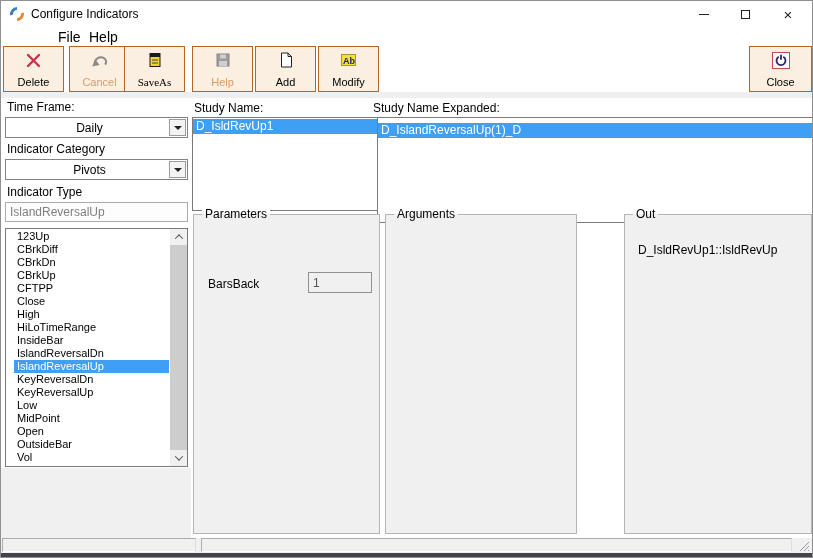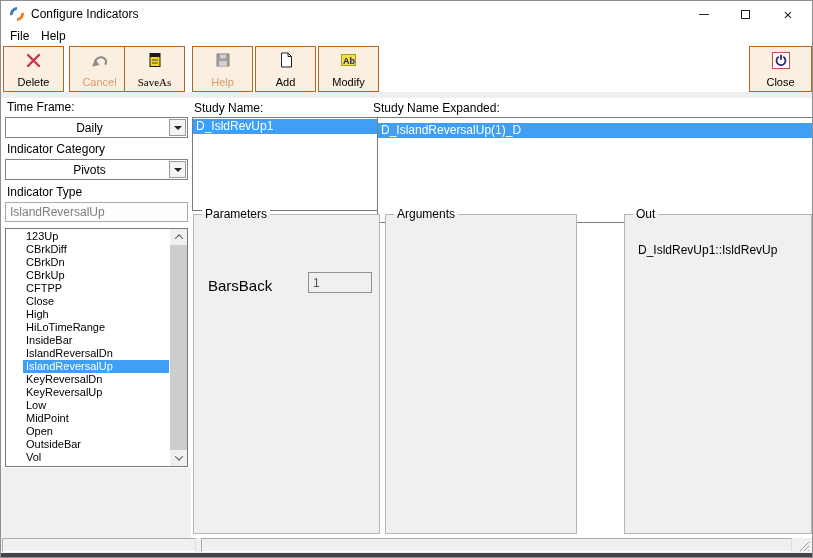--- a/index.html
+++ b/index.html
@@ -13,21 +13,21 @@
   .titlebar { position:absolute; top:0; left:0; width:100%; height:26px; background:#fff; }
   .app-icon { position:absolute; left:8px; top:5px; width:16px; height:16px; }
   .title-text { position:absolute; left:30px; top:6px; font-size:12px; }
   .win-btn { position:absolute; top:0; width:34px; height:26px; display:flex; align-items:center; justify-content:center; cursor:default; }
   #btn-min { left:686px; } #btn-max { left:727px; } #btn-close { left:770px; }
   .min-glyph { width:10px; height:1px; background:#222; }
   .max-glyph { width:9px; height:9px; border:1px solid #222; }
   .close-glyph { font-size:15px; line-height:1; color:#222; }
   
   .menubar { position:absolute; top:26px; left:0; width:100%; height:18px; background:#fff; }
-  .menu-item { position:absolute; top:1px; font-size:12px; padding:1px 4px; }
+  .menu-item { position:absolute; top:1px; font-size:14px; padding:1px 4px;margin-left:48px; }
   #menu-file { left:5px; } #menu-help { left:36px; }
   
   .toolbar-strip { position:absolute; top:91px; left:0; width:100%; height:6px; background:#efefef; }
   .tb-btn {
     position:absolute; top:45px; width:61px; height:46px;
     background:#faefe0; border:1px solid #b5651d;
     display:flex; flex-direction:column; align-items:center; justify-content:space-between;
     padding:4px 0 3px 0;
   }
   .tb-btn .tb-label { font-size:11px; color:#000; }
@@ -51,21 +51,21 @@
   .tri-down { width:0; height:0; border-left:4px solid transparent; border-right:4px solid transparent; border-top:4px solid #222; }
   #combo-timeframe { left:4px; top:116px; }
   #combo-category  { left:4px; top:158px; }
   .textbox {
     position:absolute; font-family:"Liberation Sans",sans-serif; font-size:12px;
     border:1px solid #ababab; padding-left:4px;
   }
   #type-input { left:4px; top:201px; width:183px; height:20px; background:#fdfdfd; color:#7f7f7f; }
   
   .listbox { position:absolute; background:#fff; border:1px solid #7a7a7a; overflow:hidden; }
-  #indicator-list { left:4px; top:227px; width:183px; height:239px; padding:1px 18px 0 17px; }
+  #indicator-list { left:4px; top:227px; width:183px; height:239px; padding:1px 18px 0 8px; }
   #indicator-list .lb-item { height:13px; line-height:13px; font-size:11px; padding-left:3px; white-space:nowrap; }
   .lb-item.selected { background:#3e9ff5; color:#fff; }
   .scrollbar { position:absolute; right:0; top:0; bottom:0; width:17px; background:#f0f0f0; }
   .sb-btn { position:absolute; left:0; width:17px; height:16px; display:flex; align-items:center; justify-content:center; }
   .sb-up { top:0; } .sb-down { bottom:0; }
   .chev { width:6px; height:6px; border-left:1.6px solid #505050; border-top:1.6px solid #505050; }
   .chev.up { transform:rotate(45deg) translate(1px,1px); }
   .chev.down { transform:rotate(225deg) translate(1px,1px); }
   .sb-thumb { position:absolute; left:0; top:16px; bottom:16px; width:17px; background:#cdcdcd; }
   
@@ -76,21 +76,21 @@
   }
   
   .groupbox { position:absolute; top:213px; height:320px; background:#f0f0f0; border:1px solid #b5b5b5; }
   #group-params { left:192px; width:187px; }
   #group-args   { left:384px; width:192px; }
   #group-out    { left:623px; width:188px; }
   .group-title {
     position:absolute; top:-8px; left:8px; padding:0 3px; font-size:12px;
     background:linear-gradient(to bottom, #ffffff 50%, #f0f0f0 50%);
   }
-  #barsback-label { left:14px; top:62px; position:absolute; font-size:15px; }
+  #barsback-label { left:14px; top:62px; position:absolute; font-size:12px; }
   #barsback-input { left:114px; top:57px; width:64px; height:21px; background:#f0f0f0; color:#555; border:1px solid #919191; }
   #out-text { position:absolute; left:13px; top:28px; font-size:12px; white-space:nowrap; }
   
   .gray-patch { position:absolute; left:0; top:467px; width:190px; height:70px; background:#f0f0f0; }
   
   .statusbar { position:absolute; left:0; top:537px; width:100%; height:15px; background:#f0f0f0; }
   .status-panel { position:absolute; top:0; height:14px; background:#f0f0f0; border:1px solid #acacac; border-bottom-color:#fff; border-right-color:#ddd; }
   #status-panel-1 { left:1px; width:194px; }
   #status-panel-2 { left:200px; width:591px; }
   .resize-grip { position:absolute; right:2px; top:1px; width:13px; height:13px; }

